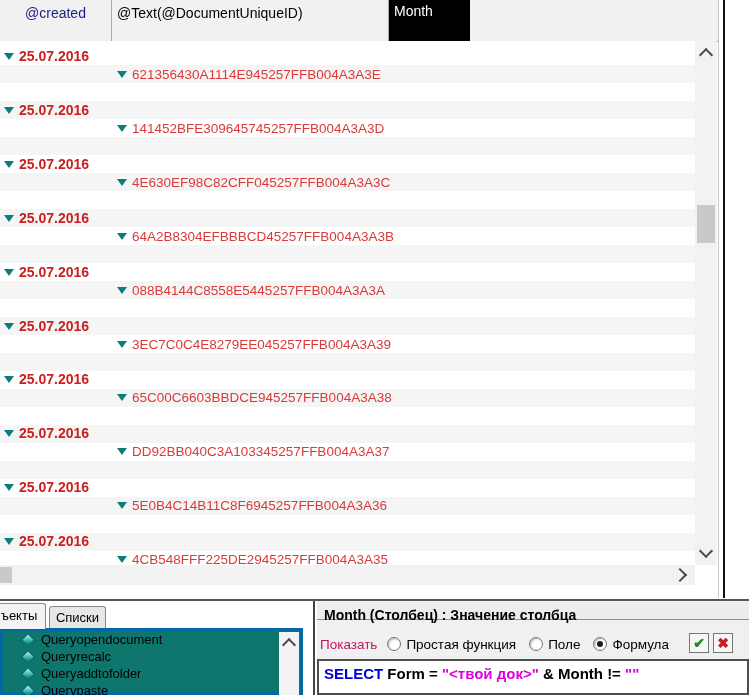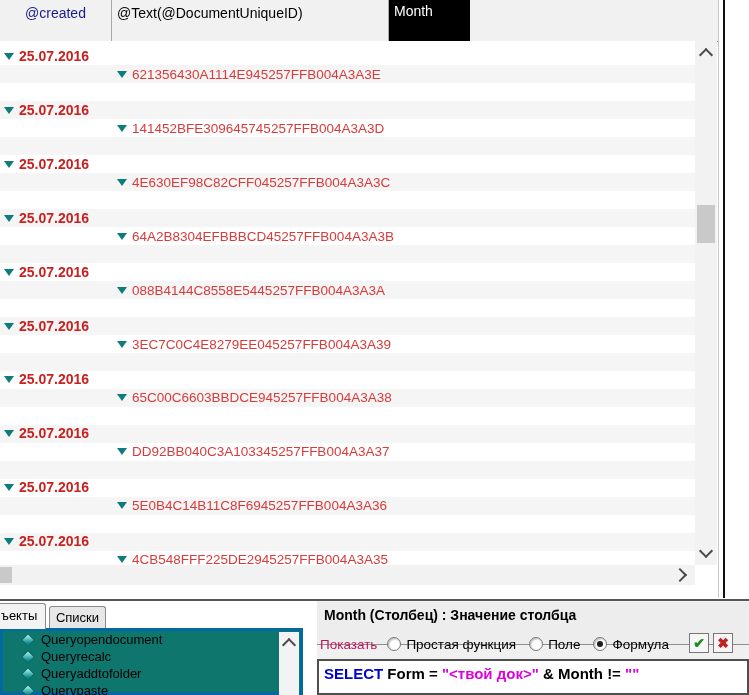--- a/index.html
+++ b/index.html
@@ -34,36 +34,36 @@
   .chev-up{transform:rotate(45deg);left:6px;top:9px;}
   .chev-down{transform:rotate(225deg);left:6px;bottom:9px;}
   .chev-right{transform:rotate(135deg);right:10px;top:5px;}
 
   
   .right-black-line{position:absolute;left:723px;top:0;width:2px;height:598px;background:#111;}
   .bottom-divider{position:absolute;left:0;top:599px;width:749px;height:2px;background:#555;}
   .mid-divider{position:absolute;left:313px;top:601px;width:2px;height:94px;background:#444;}
 
   
-  .bl-panel{position:absolute;left:0;top:601px;width:305px;height:94px;background:#fff;padding-left:11px;}
+  .bl-panel{position:absolute;left:0;top:601px;width:305px;height:94px;background:#fff;}
   .tab{position:absolute;box-sizing:border-box;font-size:13px;text-align:center;
        border:1px solid #8a8a8a;border-bottom:none;border-radius:3px 3px 0 0;color:#000;}
   .tab-active{left:-8px;top:2px;width:54px;height:26px;background:#f3f3f3;z-index:3;line-height:24px;}
   .tab-idle{left:49px;top:5px;width:57px;height:23px;background:#e7e7e7;z-index:1;line-height:21px;}
   .listbox{position:absolute;left:0;top:27px;width:303px;height:67px;background:#0f766e;
            border:3px solid #0369a1;box-sizing:border-box;z-index:2;}
   .list-item{position:relative;height:17px;display:flex;align-items:center;padding-left:20px;font-size:13px;color:#000;}
   .diamond{width:8px;height:8px;background:linear-gradient(135deg,#8fdede 20%,#0e8888 80%);
            border:1px solid #0a6a6a;transform:rotate(45deg);margin-right:8px;flex:0 0 auto;}
   .lb-scroll{position:absolute;right:1px;top:1px;width:20px;height:63px;background:#f3f3f3;}
   .lb-scroll .chev-up{left:5px;top:8px;}
 
   
   .br-panel{position:absolute;left:317px;top:601px;width:432px;height:94px;background:#f0f0f0;}
-  .br-title{position:absolute;left:0;top:1px;width:432px;height:43px;background:#ededed;
+  .br-title{position:absolute;left:0;top:1px;width:432px;height:18px;background:#ededed;
             border-bottom:1px solid #8f8f8f;box-sizing:border-box;font-size:14px;font-weight:bold;
             color:#000;line-height:26px;padding-left:7px;}
   .br-radios{position:absolute;left:0;top:28px;width:432px;height:30px;display:flex;align-items:center;}
   .show-label{font-size:13.5px;color:#be185d;margin-left:3px;margin-right:10px;}
   .radio-opt{display:flex;align-items:center;margin-right:13px;}
   .radio-circle{width:12px;height:12px;border-radius:50%;background:#fff;border:1px solid #777;
                 box-shadow:inset 1px 1px 2px rgba(0,0,0,.3);margin-right:5px;position:relative;flex:0 0 auto;}
   .radio-dot{position:absolute;left:3px;top:3px;width:6px;height:6px;border-radius:50%;background:#1c1c1c;}
   .radio-label{font-size:13.5px;color:#000;white-space:nowrap;}
   .mini-btn{position:absolute;top:4px;width:20px;height:20px;background:#f6f6f6;border:1px solid #777;

